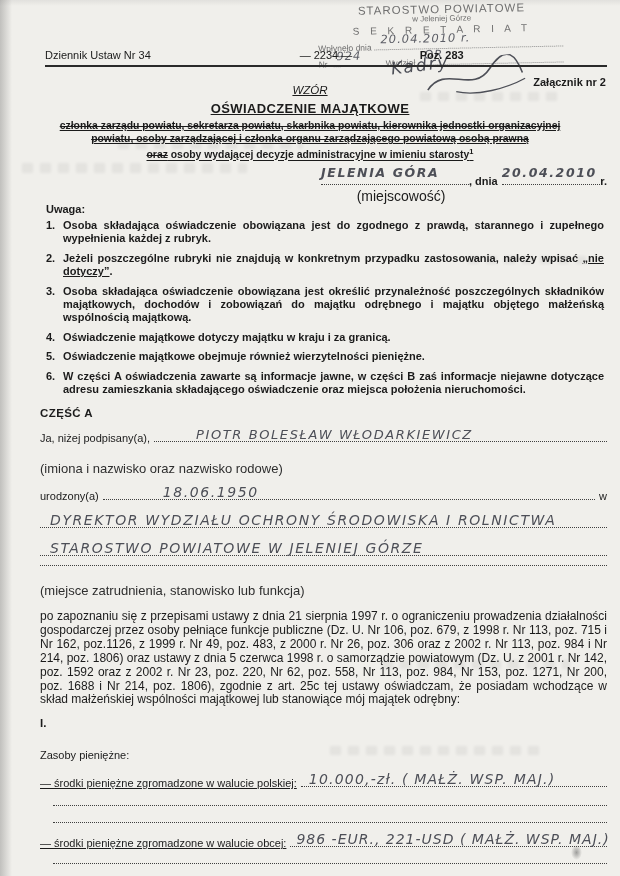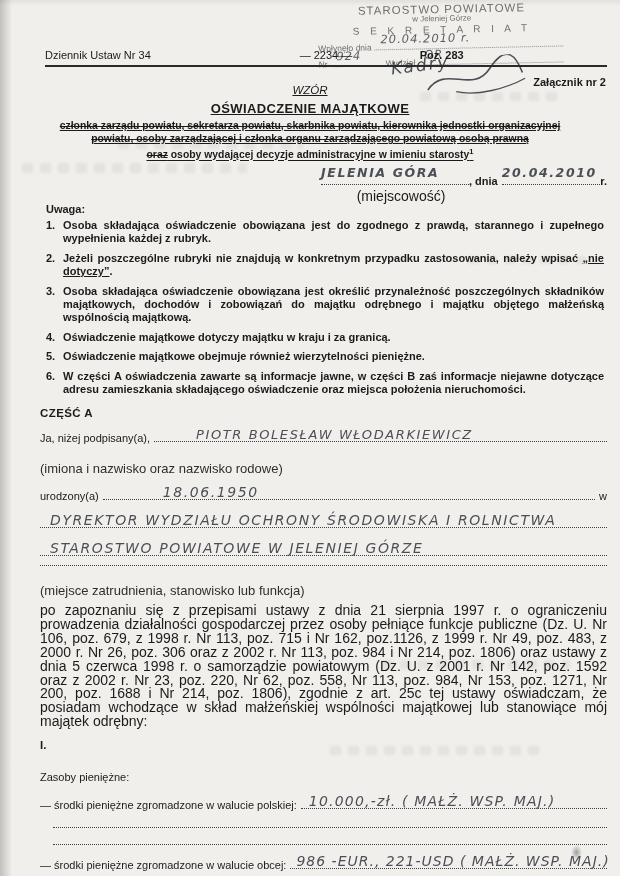--- a/index.html
+++ b/index.html
@@ -71,24 +71,24 @@
 
   .czesc-a{position:absolute;left:40px;top:407px;font-size:11.5px;font-weight:bold;letter-spacing:.4px;}
 
   
   .form-area{position:absolute;left:40px;right:13px;top:424px;font-size:11px;}
   .row{display:flex;align-items:baseline;}
   .lead{flex:1;border-bottom:1px dotted #3f3f3f;position:relative;height:17px;margin-left:4px;}
   .lead .hand{position:absolute;bottom:-1px;font-size:14px;}
   .caption{text-align:left;font-size:13px;color:#2e2e2e;margin-top:17px;}
   .blank{border-bottom:1px dotted #3f3f3f;}
-  .para{text-align:justify;font-size:14px;line-height:13.9px;margin-top:6px;}
+  .para{text-align:justify;font-size:12px;line-height:13.9px;margin-top:12px;}
   .sec-num{font-weight:bold;margin-top:10px;font-size:11.5px;}
   .sec-head{margin-top:20px;}
-  .money-label{white-space:nowrap;}
+  .money-label{white-space:nowrap;text-decoration:underline;}
   .hand-big{font-size:12px;letter-spacing:1.2px;}
 </style>
 </head>
 <body>
 
 <div class="sheet">
   <div class="edge-shadow"></div>
   <div class="top-shade"></div>
 
   <div class="bleed" style="left:118px;top:139px;width:185px;height:10px;"></div>

